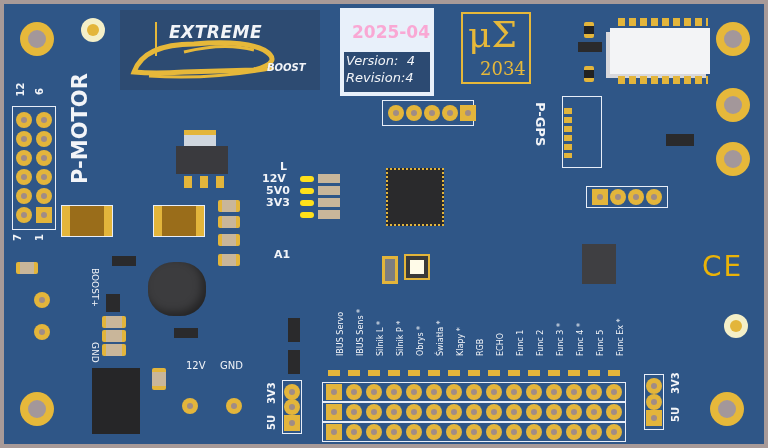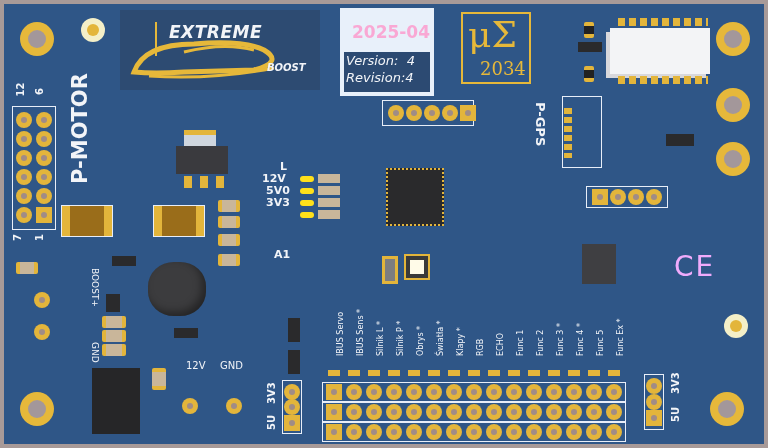--- a/index.html
+++ b/index.html
@@ -132,21 +132,21 @@
   <div class="ic" style="left:662px;top:130px;width:28px;height:12px;"></div>
 
   <div class="outline" style="left:582px;top:182px;width:82px;height:22px;"></div>
   <div class="pad-sq" style="left:588px;top:185px;"></div>
   <div class="via" style="left:606px;top:185px;"></div>
   <div class="via" style="left:624px;top:185px;"></div>
   <div class="via" style="left:642px;top:185px;"></div>
 
   <div class="ic" style="left:578px;top:240px;width:34px;height:40px;background:#3f3f42;"></div>
 
-  <div class="abs" style="left:670px;top:246px;font-size:28px;color:#f0abfc;font-family:'DejaVu Sans',sans-serif;letter-spacing:2px;">CE</div>
+  <div class="abs" style="left:698px;top:246px;font-size:28px;color:#eab308;font-family:'DejaVu Sans',sans-serif;letter-spacing:2px;">CE</div>
 
   <div class="abs" style="left:144px;top:258px;width:58px;height:54px;border-radius:45%;background:#3c3c3e;box-shadow:inset -4px -4px 8px rgba(0,0,0,.4);"></div>
 
   <div class="abs silk" style="left:96px;top:264px;font-size:9px;font-weight:normal;transform:rotate(90deg);transform-origin:left top;white-space:nowrap;">BOOST+</div>
   <div class="abs silk" style="left:96px;top:338px;font-size:9px;font-weight:normal;transform:rotate(90deg);transform-origin:left top;white-space:nowrap;">GND</div>
   <div class="abs silk" style="left:182px;top:356px;font-size:10px;font-weight:normal;">12V</div>
   <div class="abs silk" style="left:216px;top:356px;font-size:10px;font-weight:normal;">GND</div>
 
   <div class="ic" style="left:108px;top:252px;width:24px;height:10px;"></div>
   <div class="ic" style="left:102px;top:290px;width:14px;height:18px;"></div>

